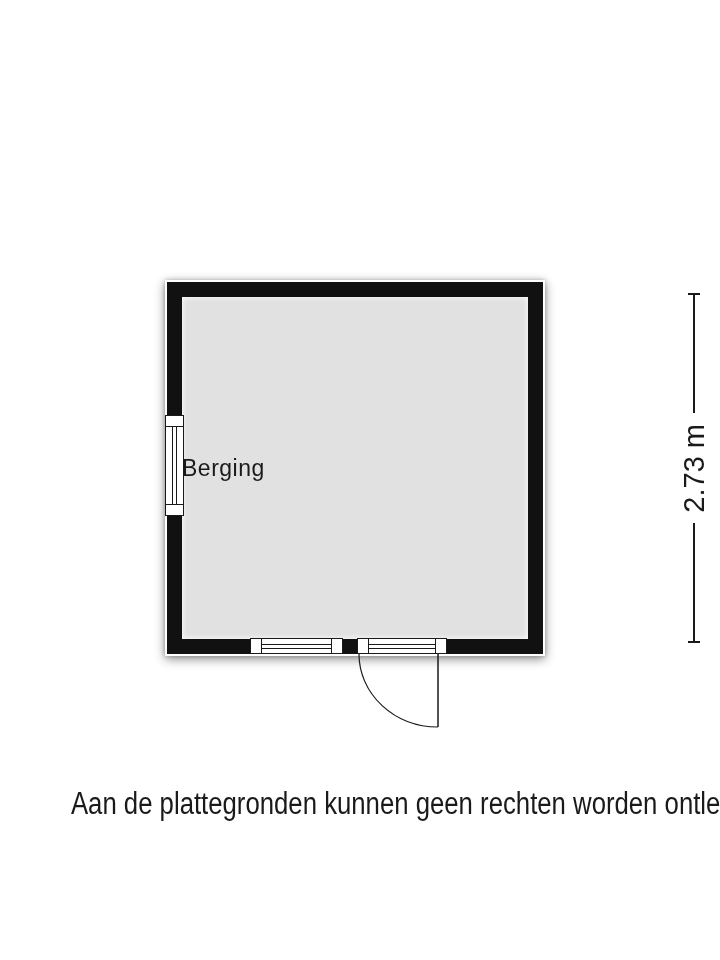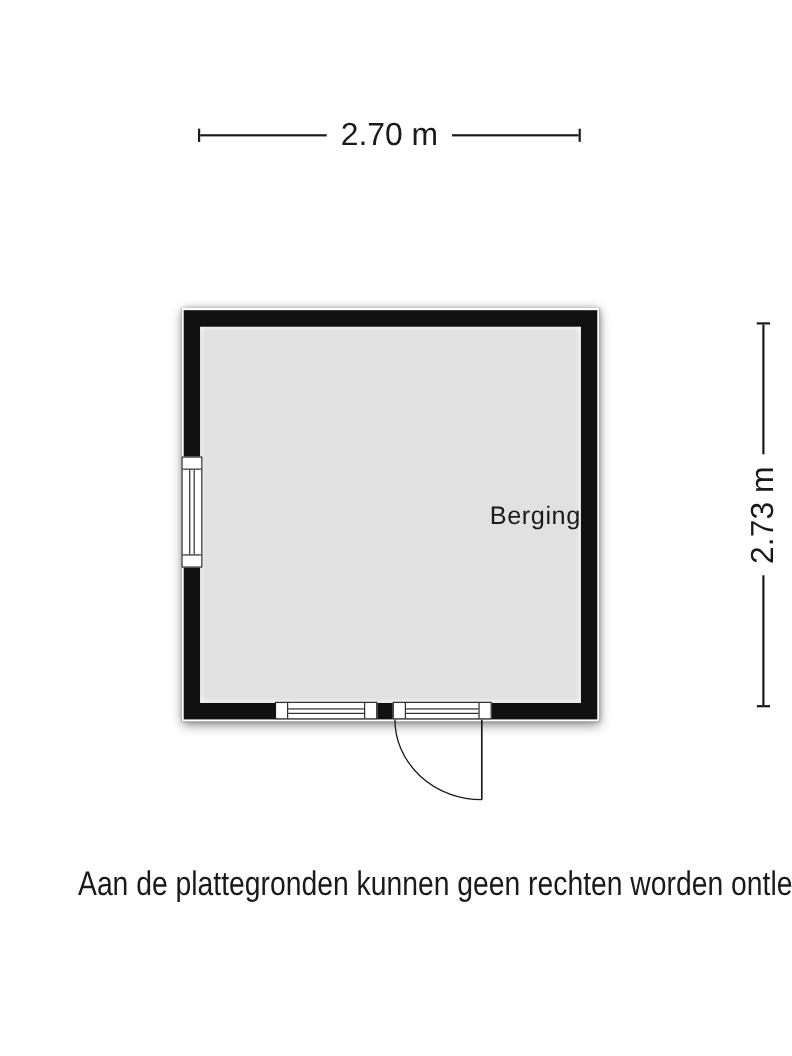--- a/index.html
+++ b/index.html
@@ -22,21 +22,21 @@
   .dim-v .lbl{font-size:29px;padding:11px 0;white-space:nowrap;line-height:1;
     writing-mode:vertical-rl;transform:rotate(180deg);}
 
   
   .building{position:absolute;left:165px;top:280px;width:380px;height:376px;
     box-sizing:border-box;background:var(--wall,#111);border:2px solid #fff;
     box-shadow:0 3px 10px rgba(0,0,0,.45),0 0 4px rgba(0,0,0,.22);}
   .interior{position:absolute;left:15px;top:15px;width:346px;height:342px;
     background:var(--floor,#e1e1e1);
     box-shadow:inset 0 0 5px 1px rgba(252,252,252,.95);
-    display:flex;align-items:center;justify-content:flex-end;}
+    display:flex;align-items:center;justify-content:flex-start;}
   .room-label{font-size:23px;letter-spacing:.5px;line-height:1;}
 
   
   .glz{position:absolute;box-sizing:border-box;background:#fff;
     border:1px solid var(--line,#1a1a1a);}
   
   .glz-v{left:-2px;top:133px;width:19px;height:101px;}
   .glz-v .cap-a,.glz-v .cap-b{position:absolute;left:0;right:0;height:1px;
     background:var(--line,#1a1a1a);}
   .glz-v .cap-a{top:10px}.glz-v .cap-b{bottom:10px}
@@ -58,27 +58,20 @@
   .footer-line span{display:inline-block;font-size:31px;line-height:36px;
     transform:scaleX(.83);transform-origin:50% 50%;}
   .footer-1{top:786px}
   .footer-2{top:823px}
 </style>
 </head>
 <body>
 
 <div class="canvas">
 
-  <div class="dim-h">
-    <div class="tick"></div>
-    <div class="line"></div>
-    <div class="lbl">2.70 m</div>
-    <div class="line"></div>
-    <div class="tick"></div>
-  </div>
 
   <div class="dim-v">
     <div class="tick"></div>
     <div class="line"></div>
     <div class="lbl">2.73 m</div>
     <div class="line"></div>
     <div class="tick"></div>
   </div>
 
   <div class="building">

